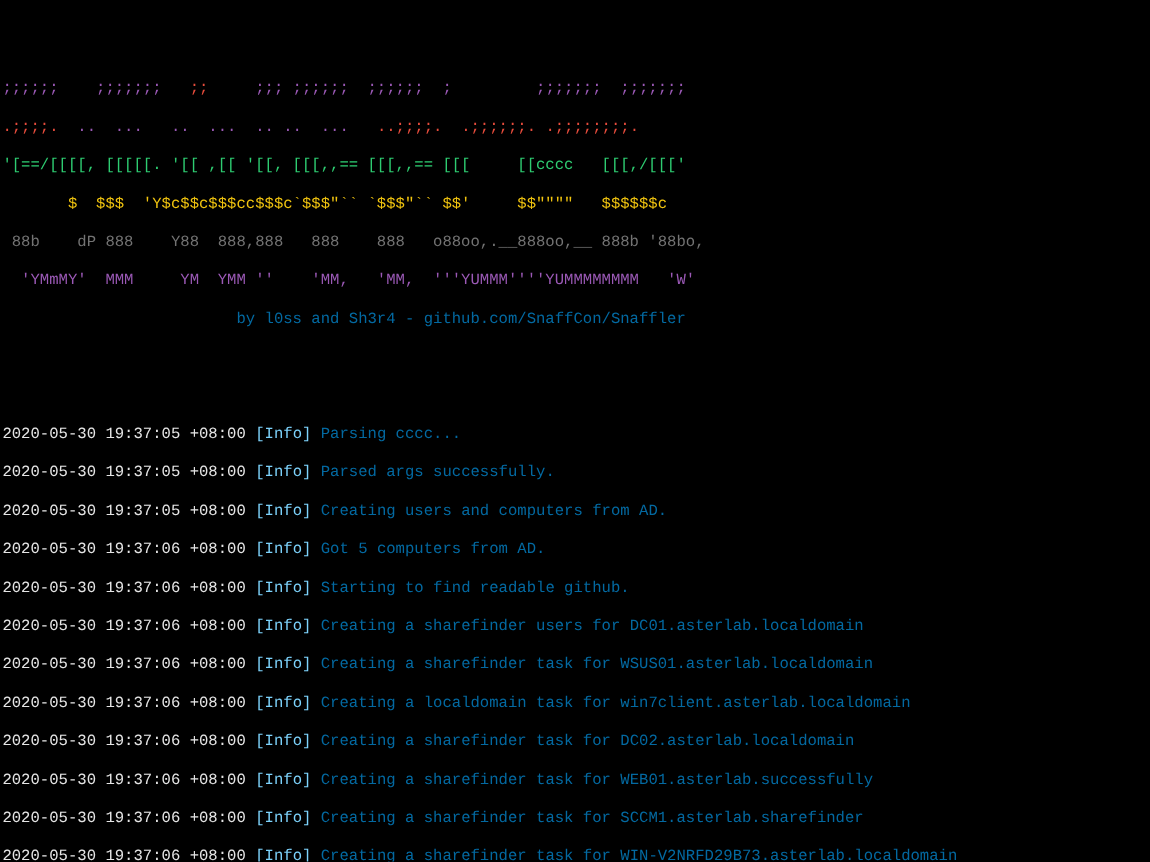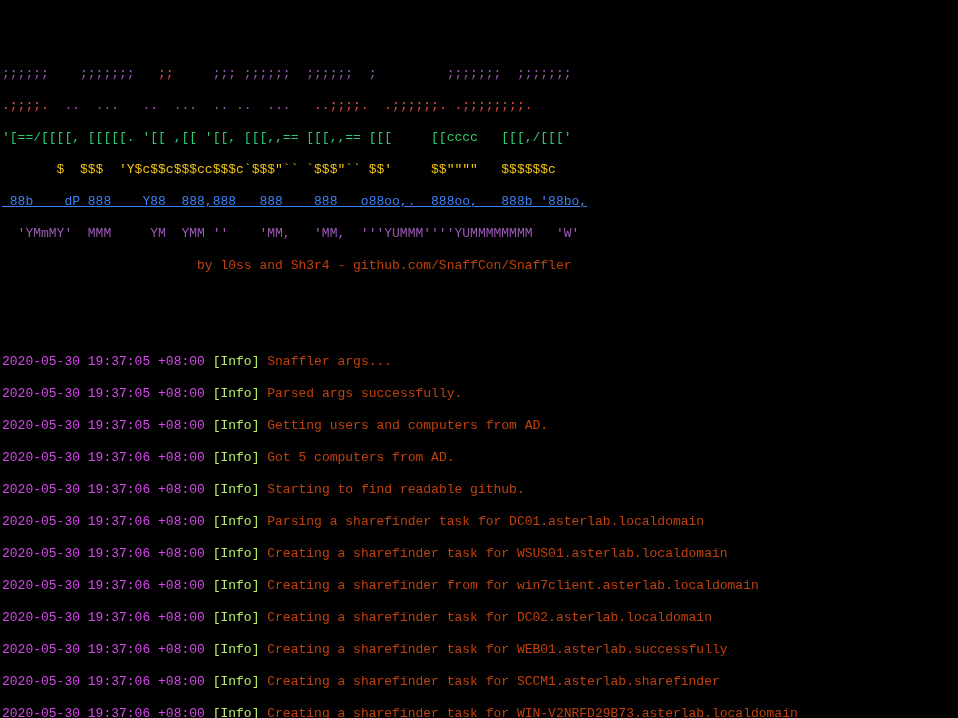--- a/index.html
+++ b/index.html
@@ -12,48 +12,48 @@
     white-space: pre;
     overflow: hidden;
     width: 958px;
     height: 718px;
     padding: 2px;
   }
   .line { display: block; white-space: pre; }
   .red { color: #e74c3c; }
   .green { color: #2ecc71; }
   .yellow { color: #f1c40f; }
-  .blue { color: #3b82f6; text-decoration: underline; }
+  .blue { color: #737373; }
   .magenta { color: #9b59b6; }
-  .grey { color: #bef264; }
-  .white { color: #c2410c; }
-  .dgrey { color: #d946ef; }
+  .grey { color: #7dd3fc; }
+  .white { color: #0369a1; }
+  .dgrey { color: #e5e5e5; }
 </style>
 </head>
 <body>
 
 
 
 <div class="line"><span class="magenta">;;;;;;    ;;;;;;;   </span><span class="red">;;     </span><span class="magenta">;;; ;;;;;;  ;;;;;;  ;         ;;;;;;;  ;;;;;;;</span></div>
 <div class="line"><span class="red">.;;;;.  </span><span class="magenta">..  ...   ..  ...  .. ..  ...   </span><span class="red">..;;;;.  .;;;;;;. .;;;;;;;;.</span></div>
 <div class="line green">'[==/[[[[, [[[[[. '[[ ,[[ '[[, [[[,,== [[[,,== [[[     [[cccc   [[[,/[[['</div>
 <div class="line yellow">       $  $$$  'Y$c$$c$$$cc$$$c`$$$"`` `$$$"`` $$'     $$""""   $$$$$$c</div>
 <div class="line blue"> 88b    dP 888    Y88  888,888   888    888   o88oo,.__888oo,__ 888b '88bo,</div>
 <div class="line magenta">  'YMmMY'  MMM     YM  YMM ''    'MM,   'MM,  '''YUMMM''''YUMMMMMMMM   'W'</div>
 <div class="line white">                         by l0ss and Sh3r4 - github.com/SnaffCon/Snaffler</div>
 <div class="line"> </div>
 <div class="line"> </div>
-<div class="line"><span class="dgrey">2020-05-30 19:37:05 +08:00</span> <span class="grey">[Info]</span><span class="white"> Snaffler args...</span></div>
+<div class="line"><span class="dgrey">2020-05-30 19:37:05 +08:00</span> <span class="grey">[Info]</span><span class="white"> Parsing cccc...</span></div>
 <div class="line"><span class="dgrey">2020-05-30 19:37:05 +08:00</span> <span class="grey">[Info]</span><span class="white"> Parsed args successfully.</span></div>
-<div class="line"><span class="dgrey">2020-05-30 19:37:05 +08:00</span> <span class="grey">[Info]</span><span class="white"> Getting users and computers from AD.</span></div>
+<div class="line"><span class="dgrey">2020-05-30 19:37:05 +08:00</span> <span class="grey">[Info]</span><span class="white"> Creating users and computers from AD.</span></div>
 <div class="line"><span class="dgrey">2020-05-30 19:37:06 +08:00</span> <span class="grey">[Info]</span><span class="white"> Got 5 computers from AD.</span></div>
 <div class="line"><span class="dgrey">2020-05-30 19:37:06 +08:00</span> <span class="grey">[Info]</span><span class="white"> Starting to find readable github.</span></div>
-<div class="line"><span class="dgrey">2020-05-30 19:37:06 +08:00</span> <span class="grey">[Info]</span><span class="white"> Parsing a sharefinder task for DC01.asterlab.localdomain</span></div>
+<div class="line"><span class="dgrey">2020-05-30 19:37:06 +08:00</span> <span class="grey">[Info]</span><span class="white"> Creating a sharefinder users for DC01.asterlab.localdomain</span></div>
 <div class="line"><span class="dgrey">2020-05-30 19:37:06 +08:00</span> <span class="grey">[Info]</span><span class="white"> Creating a sharefinder task for WSUS01.asterlab.localdomain</span></div>
-<div class="line"><span class="dgrey">2020-05-30 19:37:06 +08:00</span> <span class="grey">[Info]</span><span class="white"> Creating a sharefinder from for win7client.asterlab.localdomain</span></div>
+<div class="line"><span class="dgrey">2020-05-30 19:37:06 +08:00</span> <span class="grey">[Info]</span><span class="white"> Creating a localdomain task for win7client.asterlab.localdomain</span></div>
 <div class="line"><span class="dgrey">2020-05-30 19:37:06 +08:00</span> <span class="grey">[Info]</span><span class="white"> Creating a sharefinder task for DC02.asterlab.localdomain</span></div>
 <div class="line"><span class="dgrey">2020-05-30 19:37:06 +08:00</span> <span class="grey">[Info]</span><span class="white"> Creating a sharefinder task for WEB01.asterlab.successfully</span></div>
 <div class="line"><span class="dgrey">2020-05-30 19:37:06 +08:00</span> <span class="grey">[Info]</span><span class="white"> Creating a sharefinder task for SCCM1.asterlab.sharefinder</span></div>
 <div class="line"><span class="dgrey">2020-05-30 19:37:06 +08:00</span> <span class="grey">[Info]</span><span class="white"> Creating a sharefinder task for WIN-V2NRFD29B73.asterlab.localdomain</span></div>
 
 
 
 
 
 

